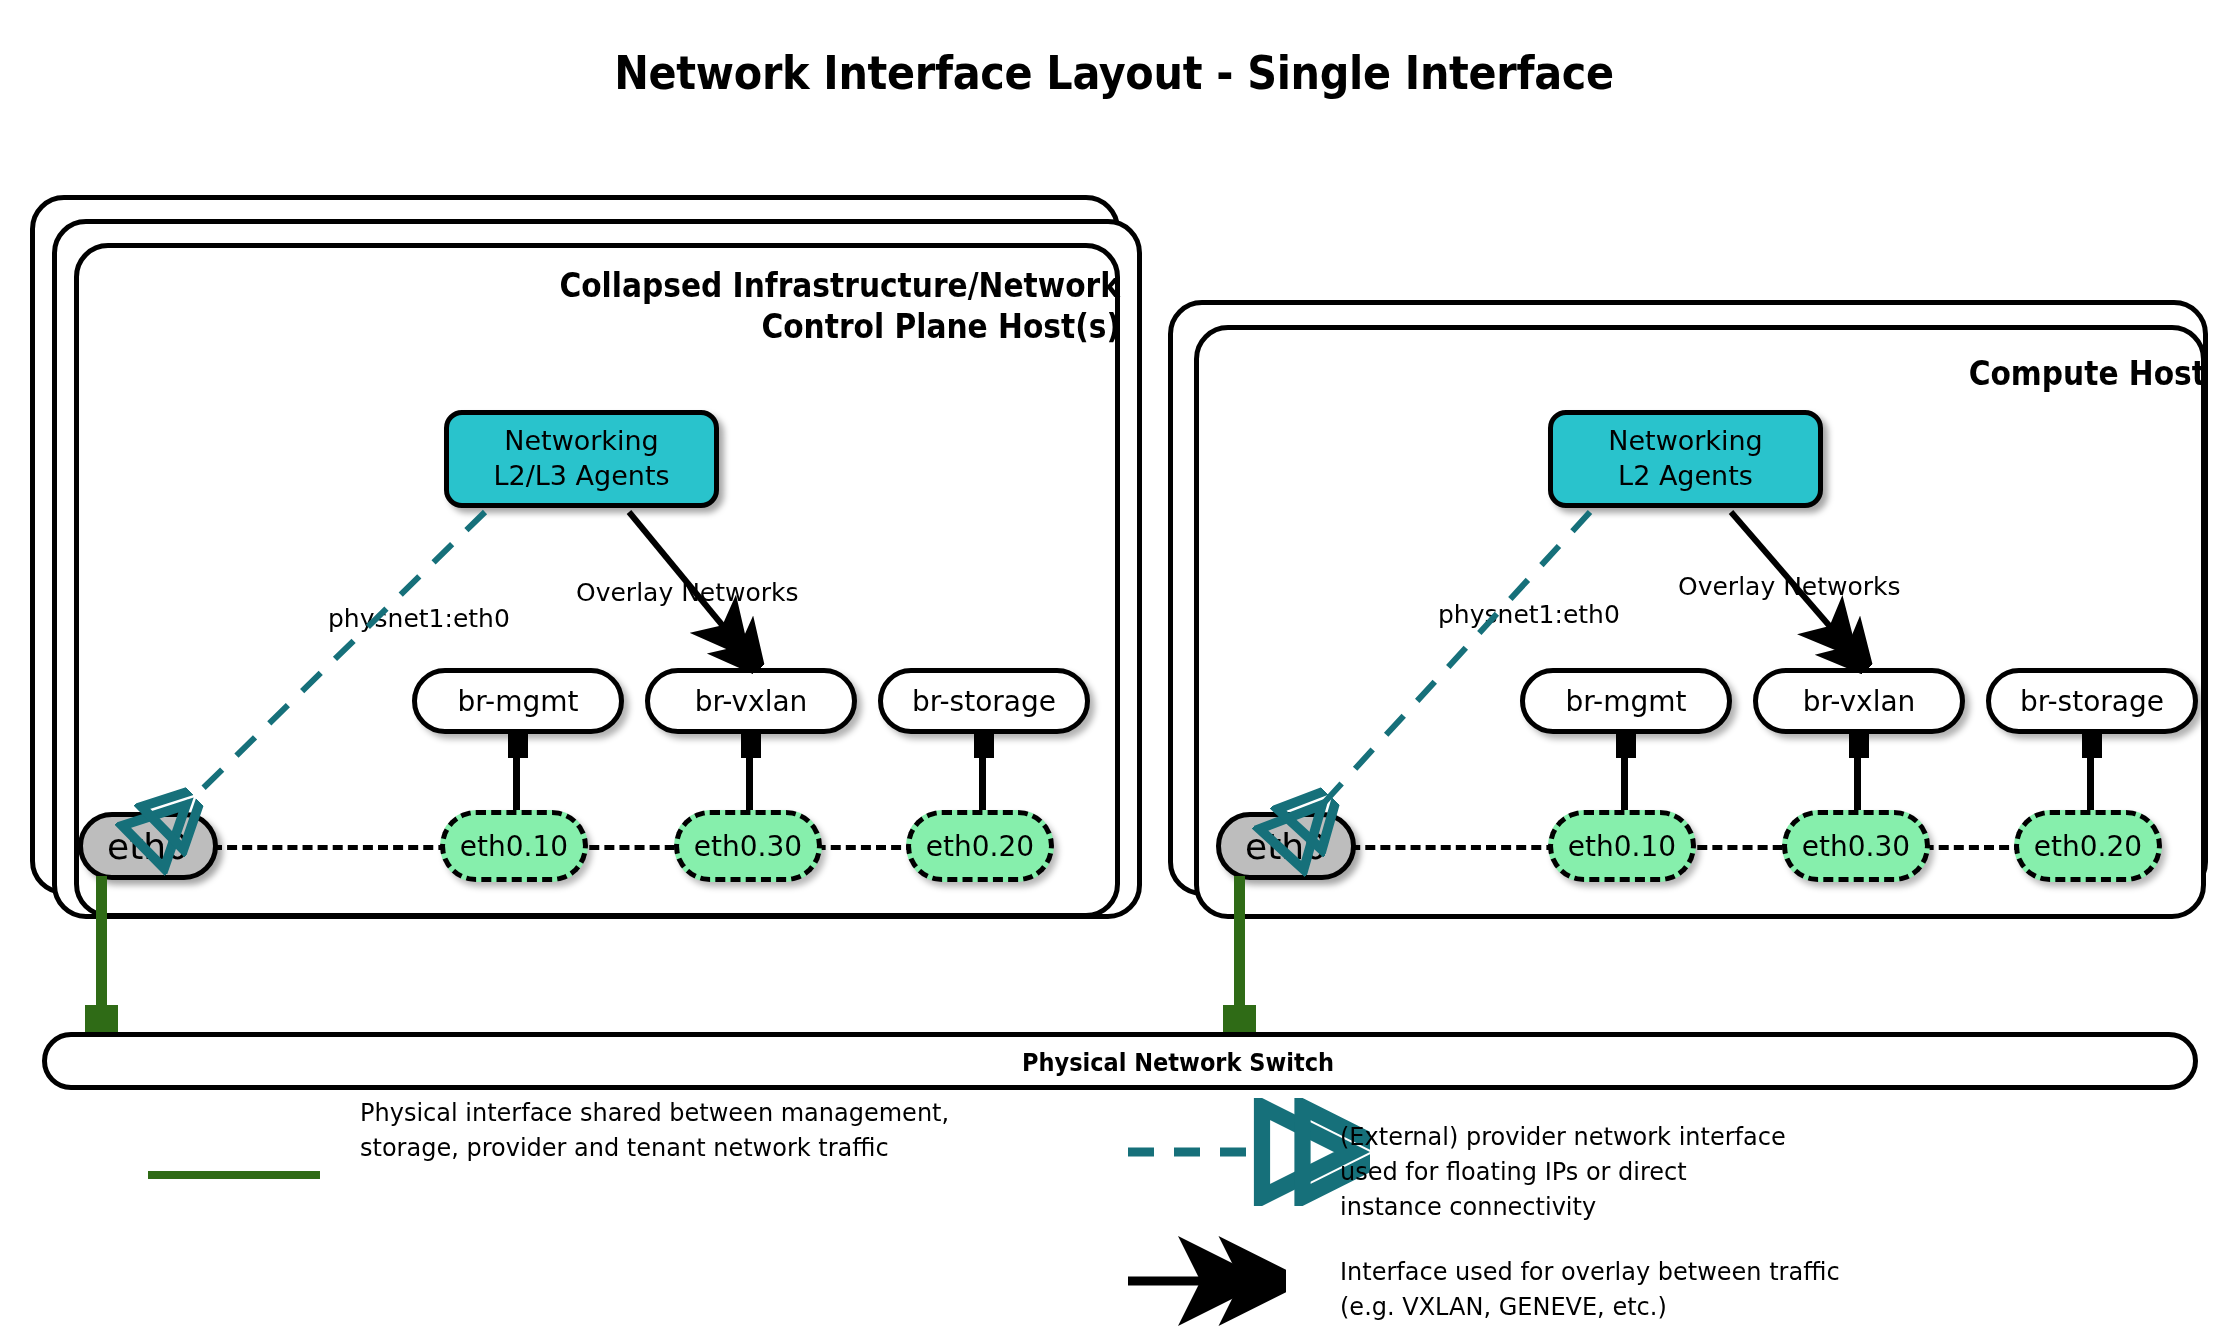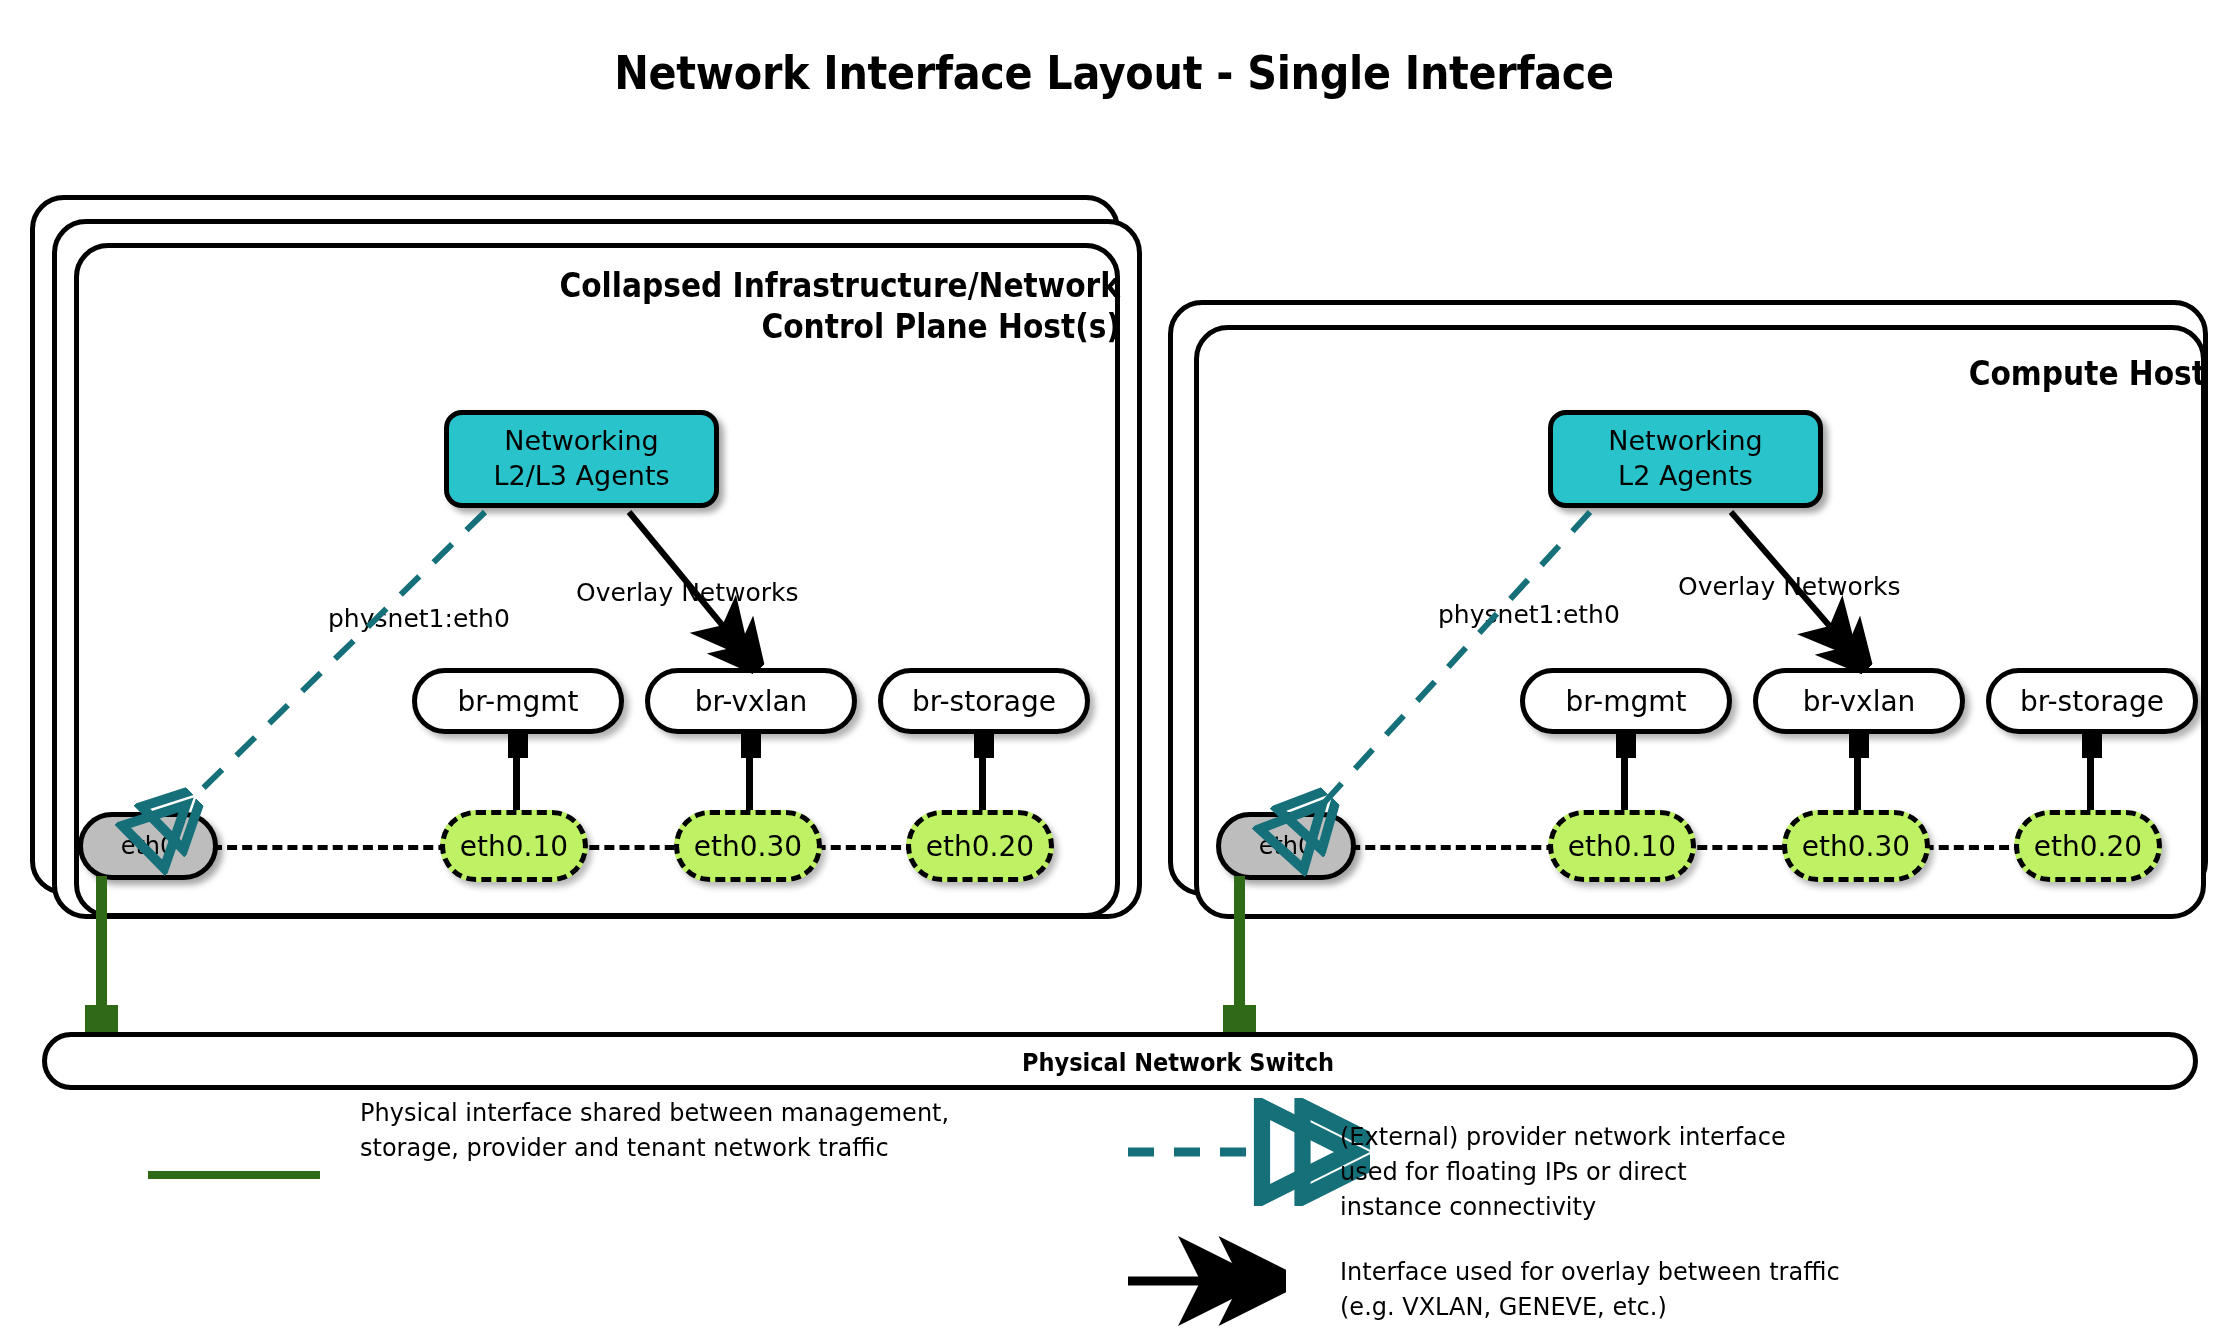--- a/index.html
+++ b/index.html
@@ -39,29 +39,29 @@
   }
 
   
   .bridge-node{
     position:absolute;border:5px solid #000;border-radius:999px;background:#fff;
     box-sizing:border-box;display:flex;align-items:center;justify-content:center;
     font-size:28px;box-shadow:5px 5px 6px rgba(0,0,0,0.3);
   }
   
   .vlan-node{
-    position:absolute;border:5px dashed #000;border-radius:999px;background:#bef264;
+    position:absolute;border:5px dashed #000;border-radius:999px;background:#86efac;
     box-sizing:border-box;display:flex;align-items:center;justify-content:center;
     font-size:28px;box-shadow:4px 5px 6px rgba(0,0,0,0.28);
   }
   
   .nic-node{
     position:absolute;border:5px solid #000;border-radius:999px;background:#bdbdbd;
     box-sizing:border-box;display:flex;align-items:center;justify-content:center;
-    font-size:24px;box-shadow:5px 5px 6px rgba(0,0,0,0.35);
+    font-size:36px;box-shadow:5px 5px 6px rgba(0,0,0,0.35);
   }
 
   
   .switch-bar{
     position:absolute;border:5px solid #000;border-radius:40px;background:#fff;
     box-sizing:border-box;display:flex;align-items:center;justify-content:center;
   }
   .switch-label{
     position:absolute;font-size:25px;font-weight:bold;
     font-family:"DejaVu Sans Condensed","DejaVu Sans","Liberation Sans",sans-serif;

